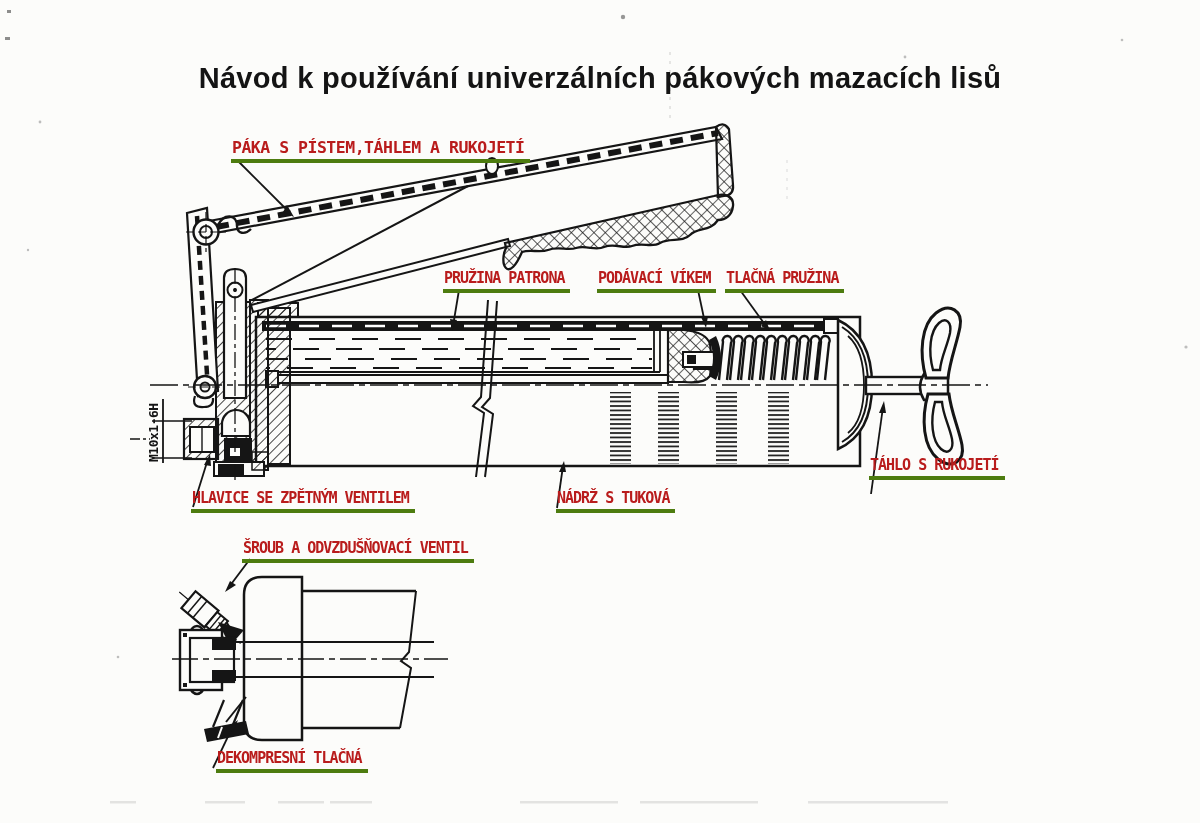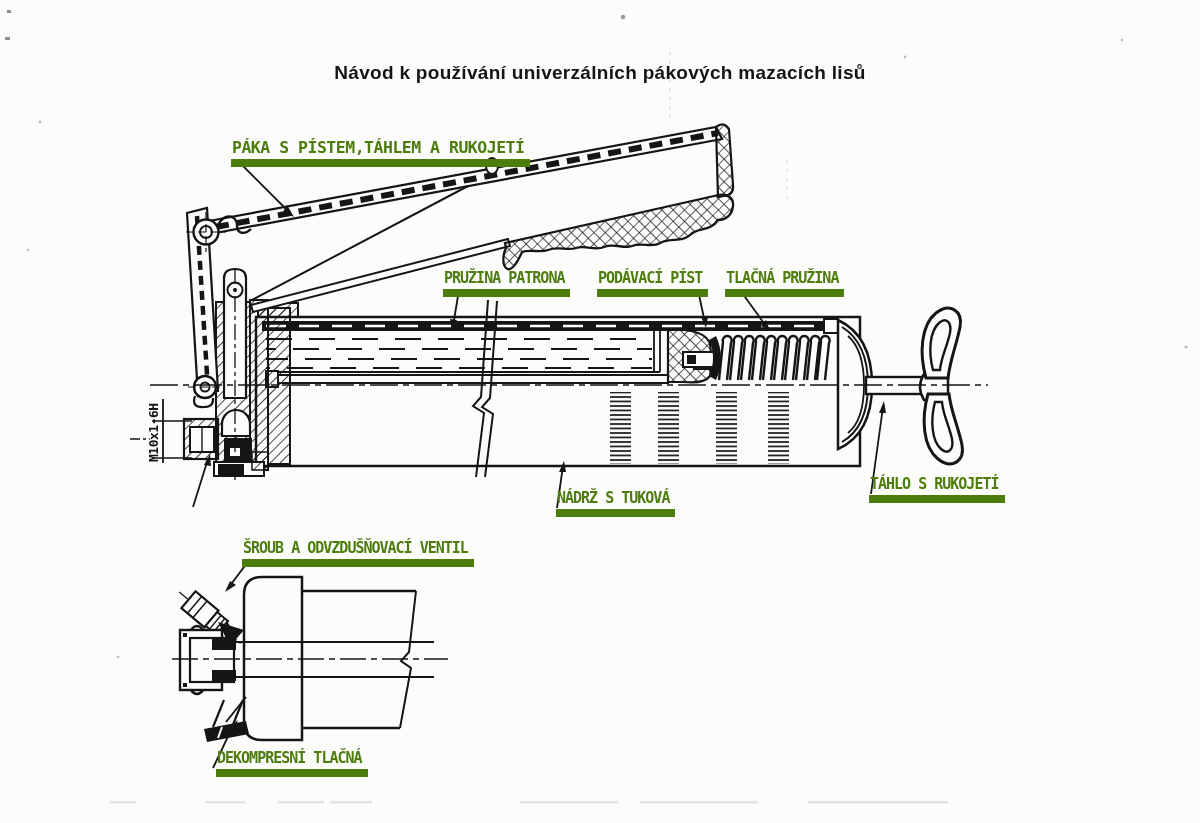--- a/index.html
+++ b/index.html
@@ -1,22 +1,22 @@
 <!DOCTYPE html>
 <html><head>
 <meta charset="utf-8">
 <style>
   html,body{margin:0;padding:0;background:#e8e8e6;}
   .page{position:relative;width:1200px;height:823px;background:#fcfcfa;overflow:hidden;
         font-family:"DejaVu Sans Mono",monospace;}
   .title{position:absolute;left:0;top:62px;width:1200px;text-align:center;
-         font-family:"Liberation Sans",sans-serif;font-weight:700;font-size:19px;
+         font-family:"Liberation Sans",sans-serif;font-weight:700;font-size:29px;
          letter-spacing:.3px;color:#141414;}
   .lbl{position:absolute;font:700 15px "DejaVu Sans Mono",monospace;letter-spacing:-1px;
-       color:#4d7c0f;border-bottom:8px solid #4d7c0f;padding:0 6px 2px 1px;white-space:nowrap;}
+       color:#b91c1c;border-bottom:4px solid #4d7c0f;padding:0 6px 2px 1px;white-space:nowrap;}
   .lbl-big{font-size:16.5px;letter-spacing:-.5px;}
   svg{position:absolute;left:0;top:0;}
 </style>
 </head>
 <body>
 
 <div class="page">
 
 <svg width="1200" height="823" viewBox="0 0 1200 823">
   <defs>
@@ -234,20 +234,21 @@
     <rect x="520" y="801" width="98" height="2.5"></rect>
         <rect x="640" y="801" width="118" height="2.5"></rect>
     <rect x="808" y="801" width="140" height="2.5"></rect>
   </g>
 </svg>
 
 <div class="title">Návod k používání univerzálních pákových mazacích lisů</div>
 
 <div class="lbl lbl-big" style="left:231px;top:138px">PÁKA S PÍSTEM,TÁHLEM A RUKOJETÍ</div>
 <div class="lbl" style="left:443px;top:269px">PRUŽINA PATRONA</div>
-<div class="lbl" style="left:597px;top:269px">PODÁVACÍ PÍST</div>
+<div class="lbl" style="left:597px;top:269px">PODÁVACÍ VÍKEM</div>
 <div class="lbl" style="left:725px;top:269px">TLAČNÁ PRUŽINA</div>
+<div class="lbl" style="left:191px;top:489px">HLAVICE SE ZPĚTNÝM VENTILEM</div>
 <div class="lbl" style="left:556px;top:489px">NÁDRŽ S TUKOVÁ</div>
-<div class="lbl" style="left:869px;top:475px">TÁHLO S RUKOJETÍ</div>
+<div class="lbl" style="left:869px;top:456px">TÁHLO S RUKOJETÍ</div>
 <div class="lbl" style="left:242px;top:539px">ŠROUB A ODVZDUŠŇOVACÍ VENTIL</div>
 <div class="lbl" style="left:216px;top:749px">DEKOMPRESNÍ TLAČNÁ</div>
 
 </div>
 
 </body></html>

